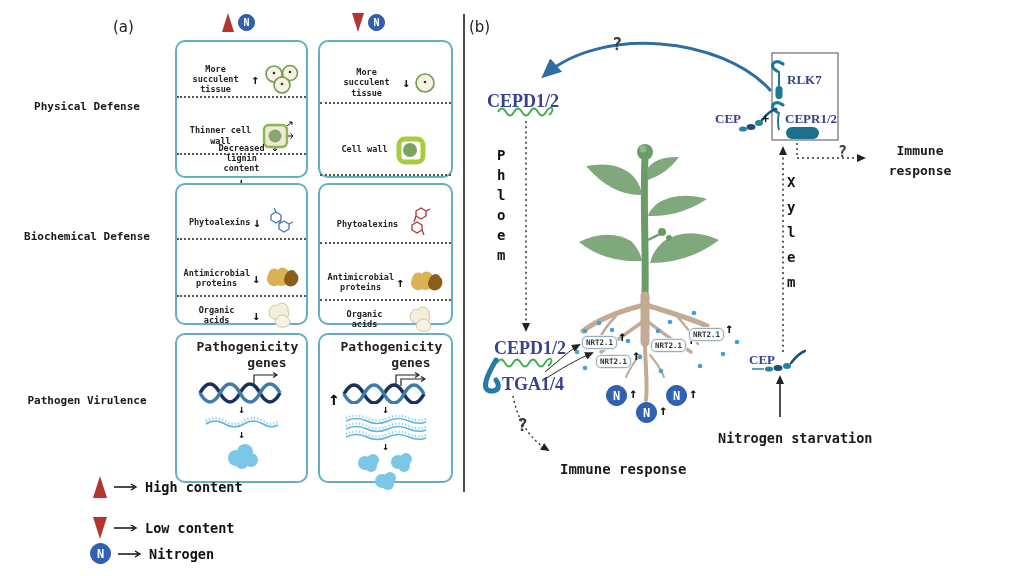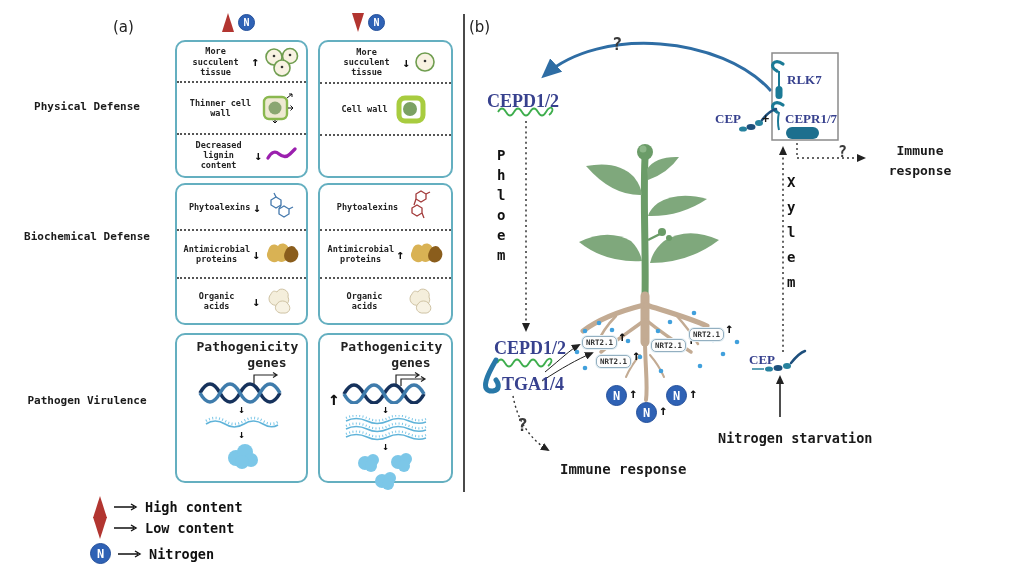--- a/index.html
+++ b/index.html
@@ -5,21 +5,21 @@
   html,body{margin:0;padding:0;background:#fff;}
   .fig{position:relative;width:1024px;height:576px;background:#fff;overflow:hidden;
        font-family:"DejaVu Sans Mono", monospace;}
   .abs{position:absolute;}
   .mono-b{font-family:"DejaVu Sans Mono",monospace;font-weight:bold;color:#1a1a1a;}
   .serif-b{font-family:"Liberation Serif","DejaVu Serif",serif;font-weight:bold;color:#37418e;}
   .panel-label{font-family:"DejaVu Sans",sans-serif;font-size:15px;color:#222;}
   .section-label{font-size:11px;line-height:1.35;text-align:center;}
   .cellbox{position:absolute;border:2px solid #64afc0;border-radius:10px;background:#fff;box-sizing:border-box;display:flex;flex-direction:column;}
   .subrow{display:flex;align-items:center;justify-content:center;gap:3px;padding:1px 3px;box-sizing:border-box;}
-  .subrow.sep{border-bottom:2px dotted #555;}
+  .subrow.sep{border-bottom:2px dotted #555;margin-top:21px;}
   .rowtext{font-size:8.5px;font-weight:bold;line-height:1.2;text-align:center;color:#222;max-width:66px;}
   .arr{font-size:13px;font-weight:bold;color:#111;line-height:1;}
   .icon{display:inline-flex;align-items:center;justify-content:center;}
   .tri-up{width:0;height:0;border-left:6px solid transparent;border-right:6px solid transparent;border-bottom:19px solid #b23530;}
   .tri-down{width:0;height:0;border-left:6px solid transparent;border-right:6px solid transparent;border-top:19px solid #b23530;}
   .tri-up.lg{border-left-width:7px;border-right-width:7px;border-bottom-width:22px;}
   .tri-down.lg{border-left-width:7px;border-right-width:7px;border-top-width:22px;}
   .nbadge{width:17px;height:17px;border-radius:50%;background:#2f62b5;border:1.5px solid #24509b;color:#fff;
           font-weight:bold;font-size:10px;display:flex;align-items:center;justify-content:center;box-sizing:border-box;}
   .nbadge.lg{width:21px;height:21px;font-size:12px;}
@@ -76,21 +76,21 @@
       <span class="icon">
         <svg width="36" height="32" viewBox="0 0 36 32">
           <rect x="4" y="5" width="23" height="22" rx="5" fill="#eee9d2" stroke="#8ab84f" stroke-width="2.4"></rect>
           <circle cx="15" cy="16" r="6.5" fill="#8aa671"></circle>
           <path d="M28,16 h5 M30.5,13.5 L33,16 L30.5,18.5" stroke="#111" stroke-width="1" fill="none"></path>
           <path d="M15,28 v3 M12.8,28.8 L15,31 L17.2,28.8" stroke="#111" stroke-width="1" fill="none"></path>
           <path d="M27,6 L32,2 M29,2 L32,2 L32,5" stroke="#111" stroke-width="1" fill="none"></path>
         </svg>
       </span>
     </div>
-    <div class="subrow" style="height:42px;">
+    <div class="subrow" style="height:42px;flex-direction:column;">
       <span class="rowtext">Decreased lignin content</span>
       <span class="arr">↓</span>
       <span class="icon">
         <svg width="32" height="16" viewBox="0 0 32 16">
           <path d="M3,11 q5,-9 11,-4 q6,5 11,0 q4,-4 5,-5" stroke="#9b1fae" stroke-width="3.2" fill="none" stroke-linecap="round"></path>
         </svg>
       </span>
     </div>
   </div>
 
@@ -255,21 +255,21 @@
             <circle cx="55" cy="7" r="6"></circle>
             <circle cx="53" cy="14" r="6"></circle>
           <circle cx="31" cy="29" r="7"></circle>
             <circle cx="39" cy="26" r="6"></circle>
             <circle cx="37" cy="32" r="6"></circle>
         </g>
       </svg>
     </span>
   </div>
 
-  <div class="legend-row" style="left:93px;top:496px;">
+  <div class="legend-row" style="left:93px;top:476px;">
     <span class="tri-up lg"></span>
     <svg width="26" height="10" viewBox="0 0 26 10">
         <path d="M1,5 H21 M18,2 L23,5 L18,8" stroke="#111" stroke-width="1.4" fill="none"></path>
       </svg>
     <span class="legend-text">High content</span>
   </div>
   <div class="legend-row" style="left:93px;top:517px;">
     <span class="tri-down lg"></span>
     <svg width="26" height="10" viewBox="0 0 26 10">
         <path d="M1,5 H21 M18,2 L23,5 L18,8" stroke="#111" stroke-width="1.4" fill="none"></path>
@@ -414,21 +414,21 @@
     <span style="height:25px;">l</span>
     <span style="height:25px;">e</span>
     <span style="height:25px;">m</span>
   </div>
 
   <div class="q" style="left:612px;top:34px;font-size:17px;">?</div>
   <div class="q" style="left:838px;top:143px;font-size:15px;">?</div>
   <div class="q" style="left:517px;top:414px;font-size:18px;">?</div>
 
   <div class="gene serif-b" style="left:787px;top:72px;font-size:13px;">RLK7</div>
-  <div class="gene serif-b" style="left:785px;top:111px;font-size:13px;">CEPR1/7</div>
+  <div class="gene serif-b" style="left:785px;top:111px;font-size:13px;">CEPR1/2</div>
   <div class="gene serif-b" style="left:715px;top:111px;font-size:13px;">CEP</div>
   <div class="abs mono-b" style="left:762px;top:112px;font-size:12px;">+</div>
 
   <div class="gene serif-b" style="left:494px;top:338px;">CEPD1/2</div>
   <div class="gene serif-b" style="left:502px;top:374px;">TGA1/4</div>
   <div class="gene serif-b" style="left:749px;top:352px;font-size:13px;">CEP</div>
 
   <div class="nrt" style="left:582px;top:336px;">NRT2.1</div>
   <span class="uparr" style="left:618px;top:329px;">↑</span>
   <div class="nrt" style="left:596px;top:355px;">NRT2.1</div>

